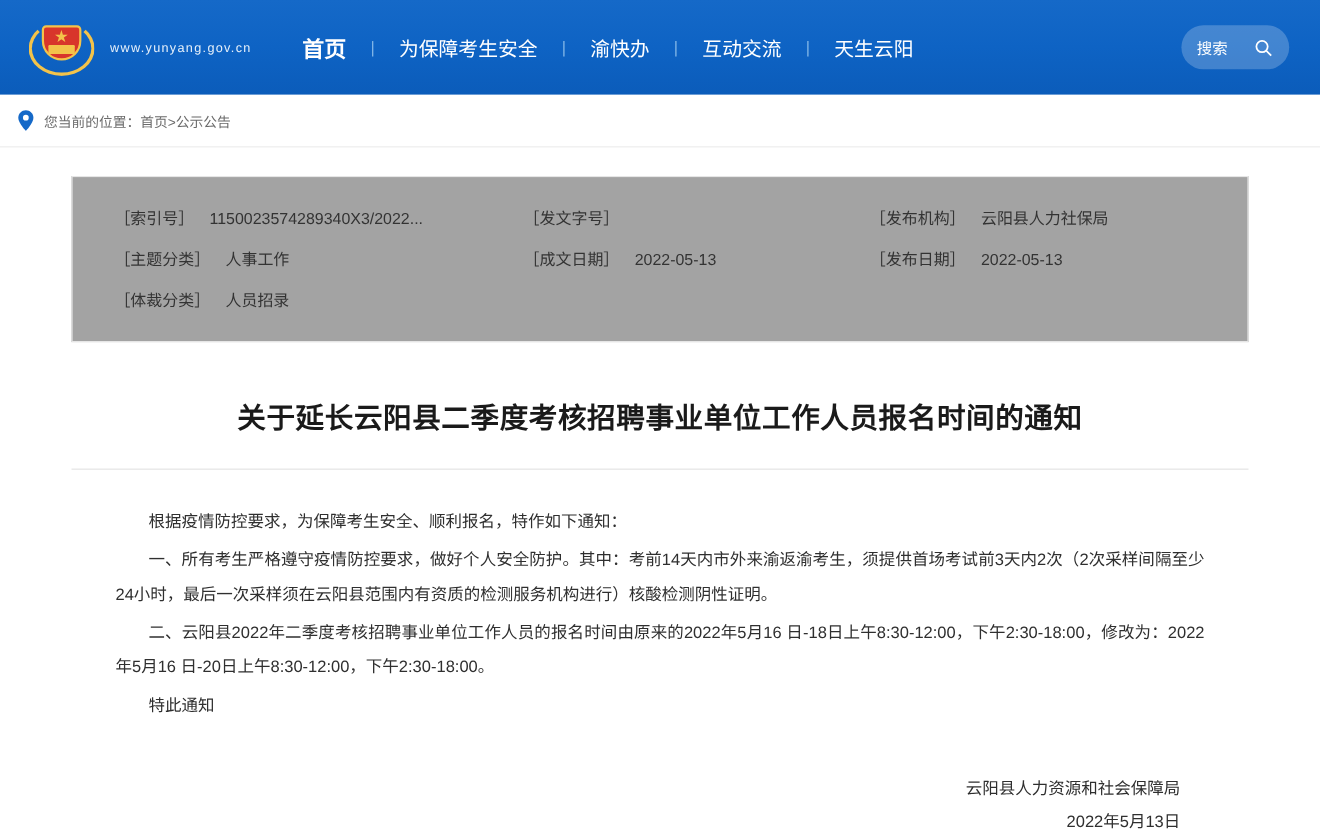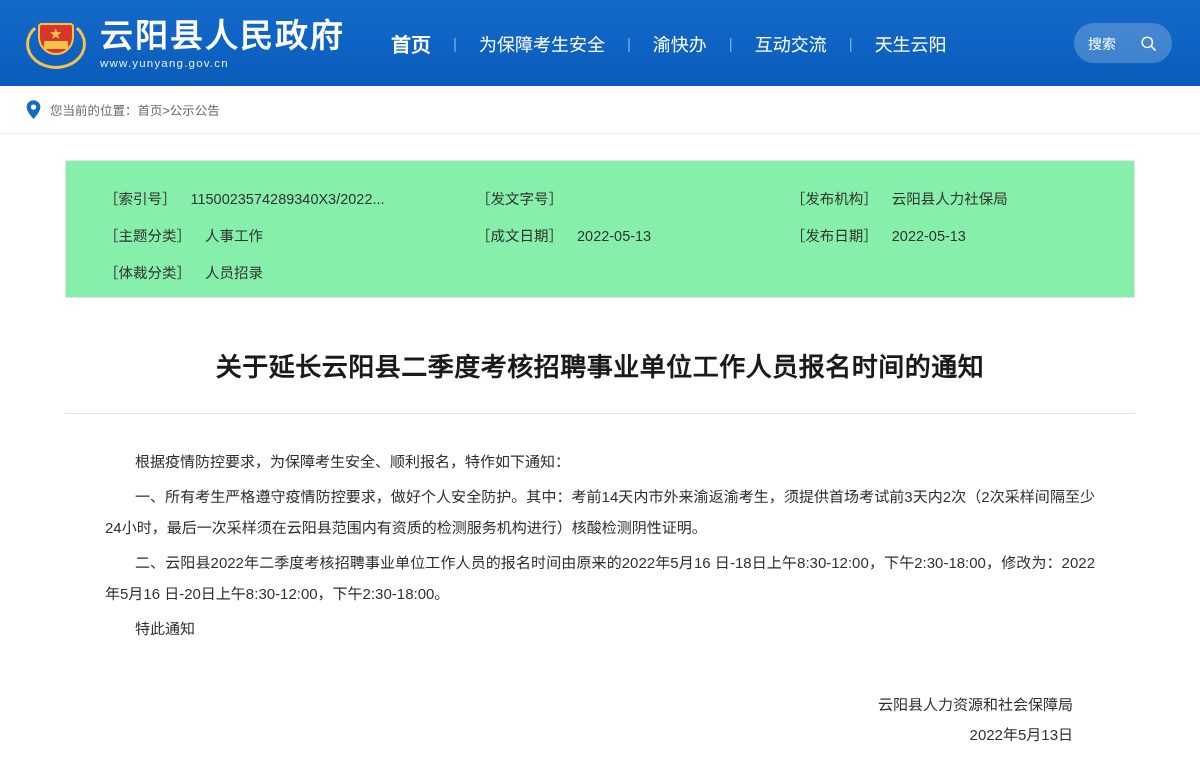--- a/index.html
+++ b/index.html
@@ -86,34 +86,34 @@
     font-size: 14px;
     flex: none;
     cursor: pointer;
   }
   .search-pill svg { display:block; }
 
   
   .crumb-bar {
     height: 48px;
     display: flex; align-items: center;
-    padding-left: 26px;
+    padding-left: 16px;
     font-size: 12.5px;
     color: #6b6b6b;
     border-bottom: 1px solid #ececec;
   }
   .crumb-pin { margin-right: 9px; display: flex; align-items: center; }
 
   
   .wrap { width: 1070px; margin: 0 auto; }
   .meta-card {
     margin-top: 26px;
     border: 1px solid #e6e6e6;
-    background: #86efac;
-    padding: 26px 38px 15px 38px;
+    background: #a3a3a3;
+    padding: 26px 38px 28px 38px;
   }
   .meta-row {
     display: flex;
     margin-bottom: 16px;
     font-size: 14.5px;
     color: #2b2b2b;
   }
   .meta-row:last-child { margin-bottom: 0; }
   .meta-cell { display: flex; align-items: baseline; }
   .meta-cell .k { color: #333; white-space: nowrap; }
@@ -160,21 +160,20 @@
 <div class="header">
 
   <div class="emblem">
     <div class="wheat"></div>
     <div class="shield"></div>
     <div class="star">★</div>
     <div class="gate"></div>
   </div>
 
   <div class="brand">
-    <div class="name">云阳县人民政府</div>
     <div class="url">www.yunyang.gov.cn</div>
   </div>
 
   <div class="nav">
     <a href="#" class="active">首页</a>
     <span class="sep">|</span>
     <a href="#">为保障考生安全</a>
     <span class="sep">|</span>
     <a href="#">渝快办</a>
     <span class="sep">|</span>

